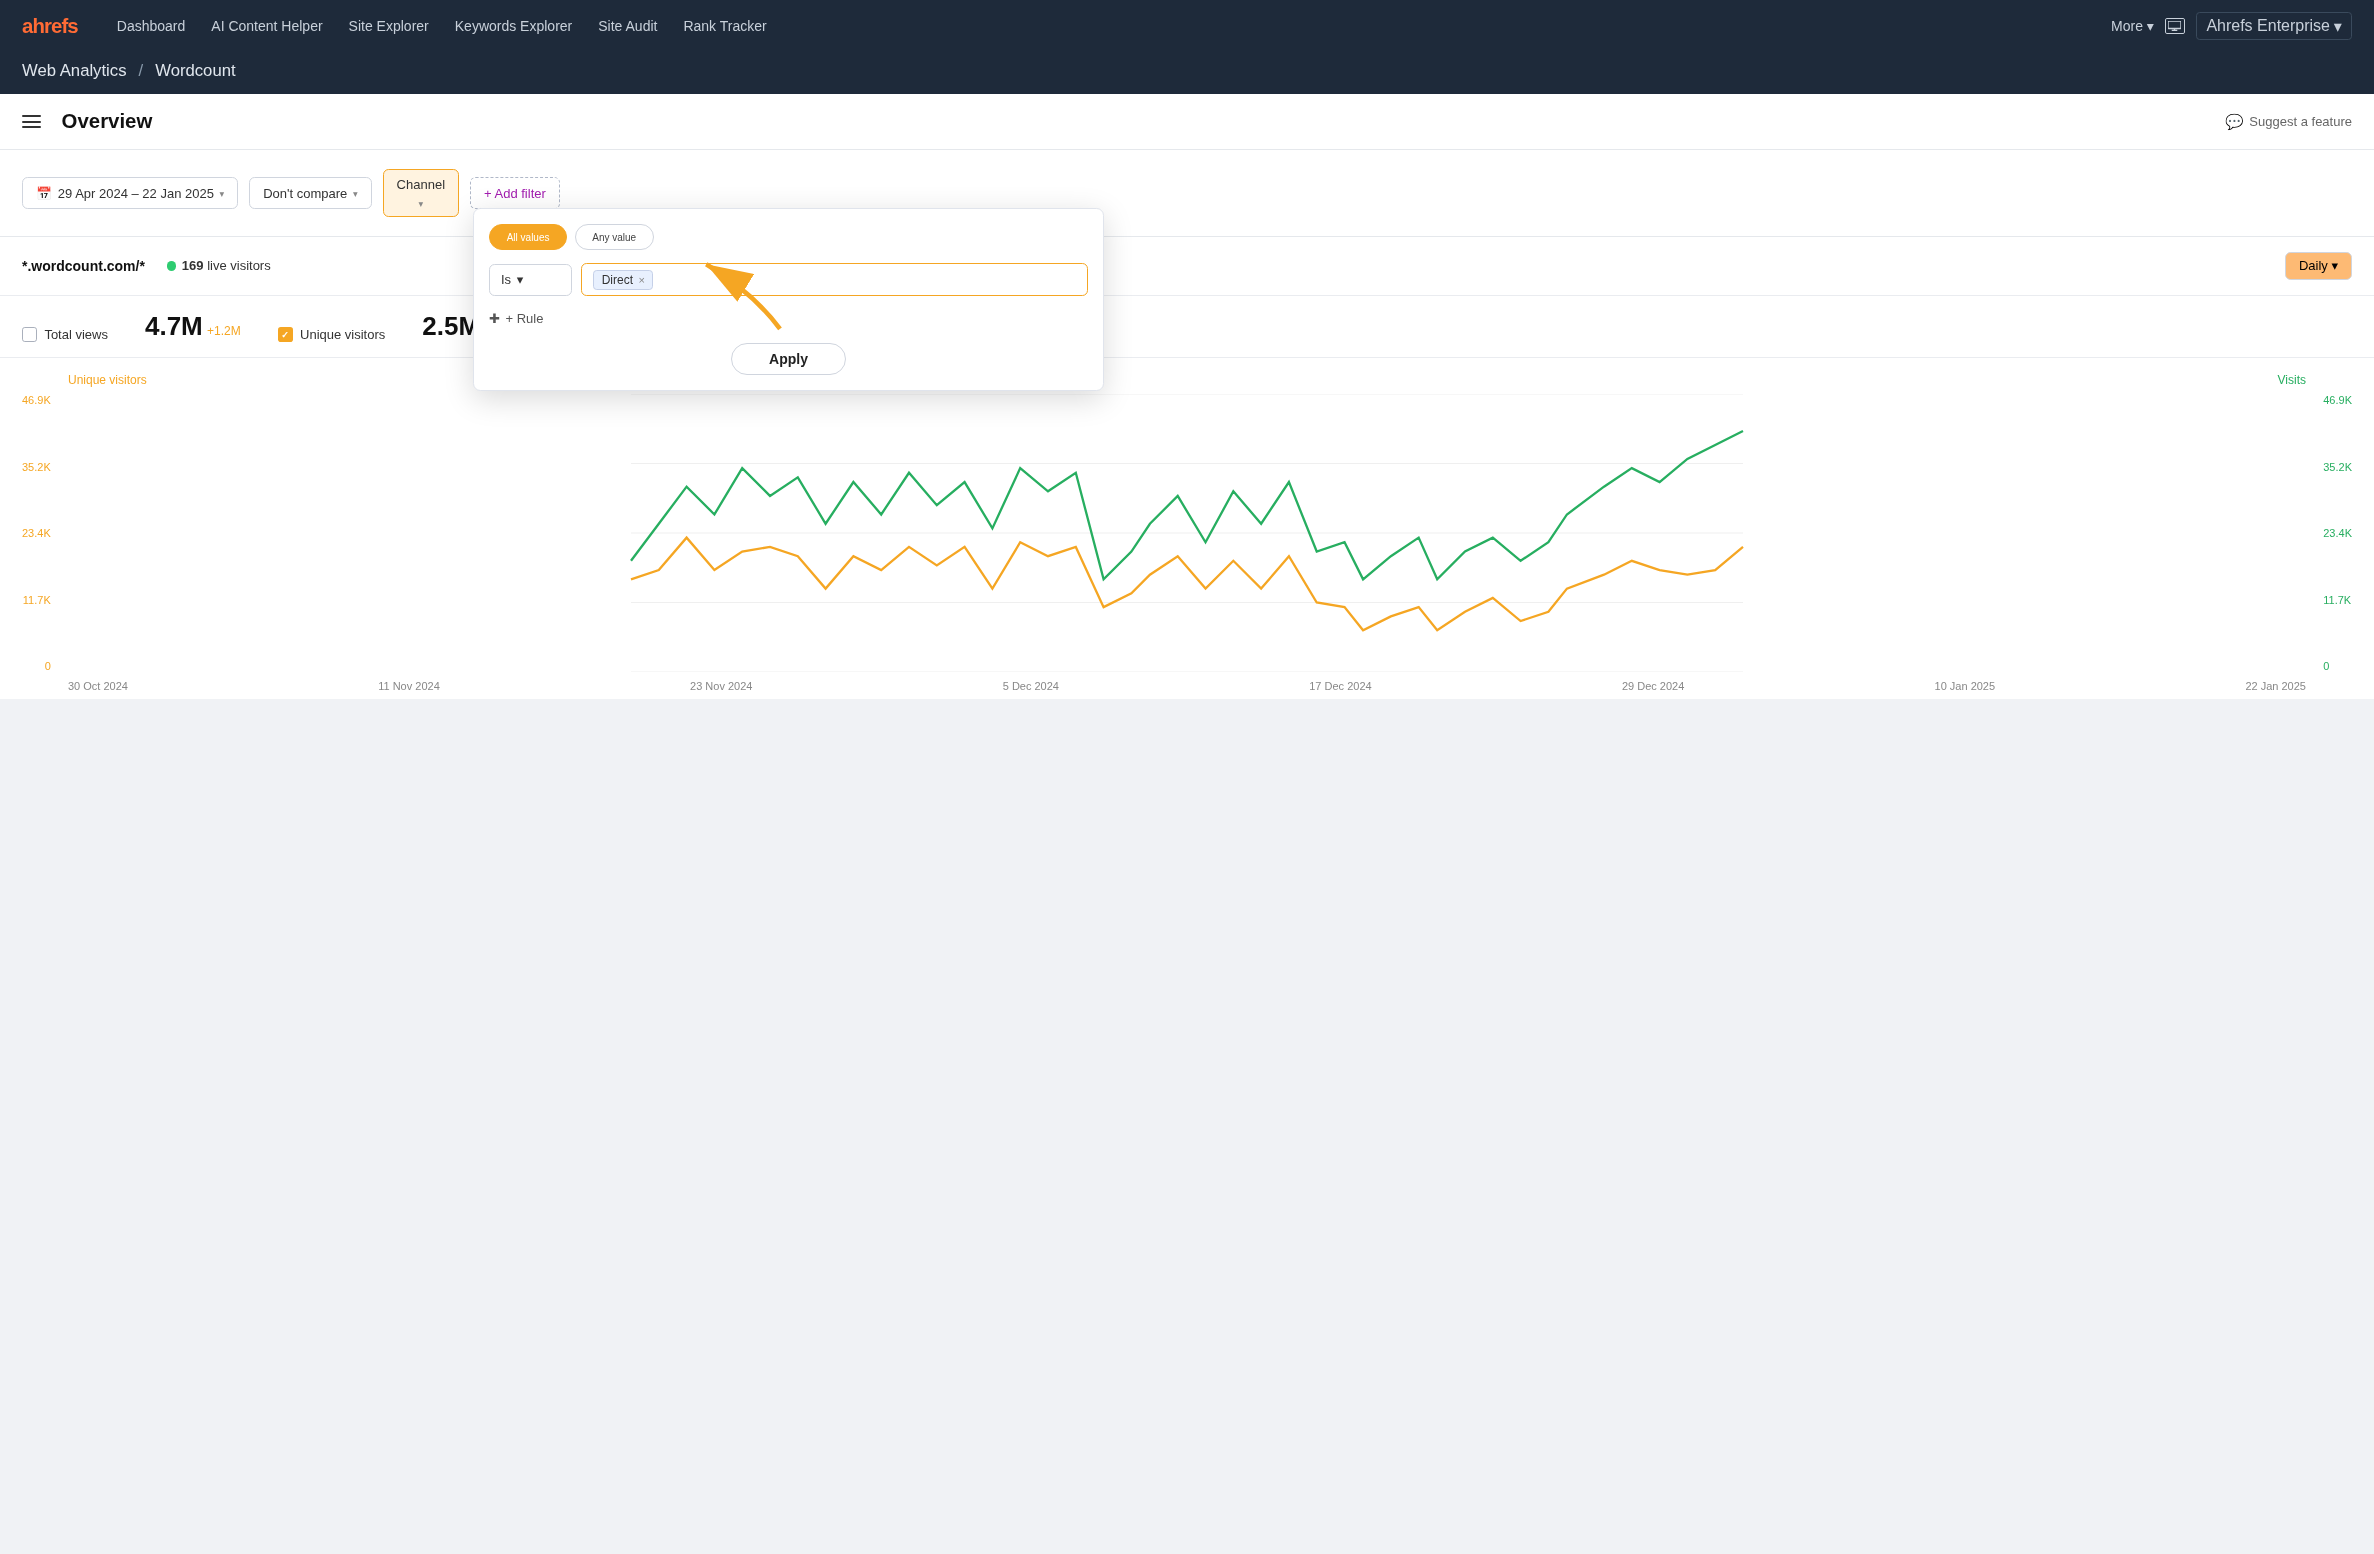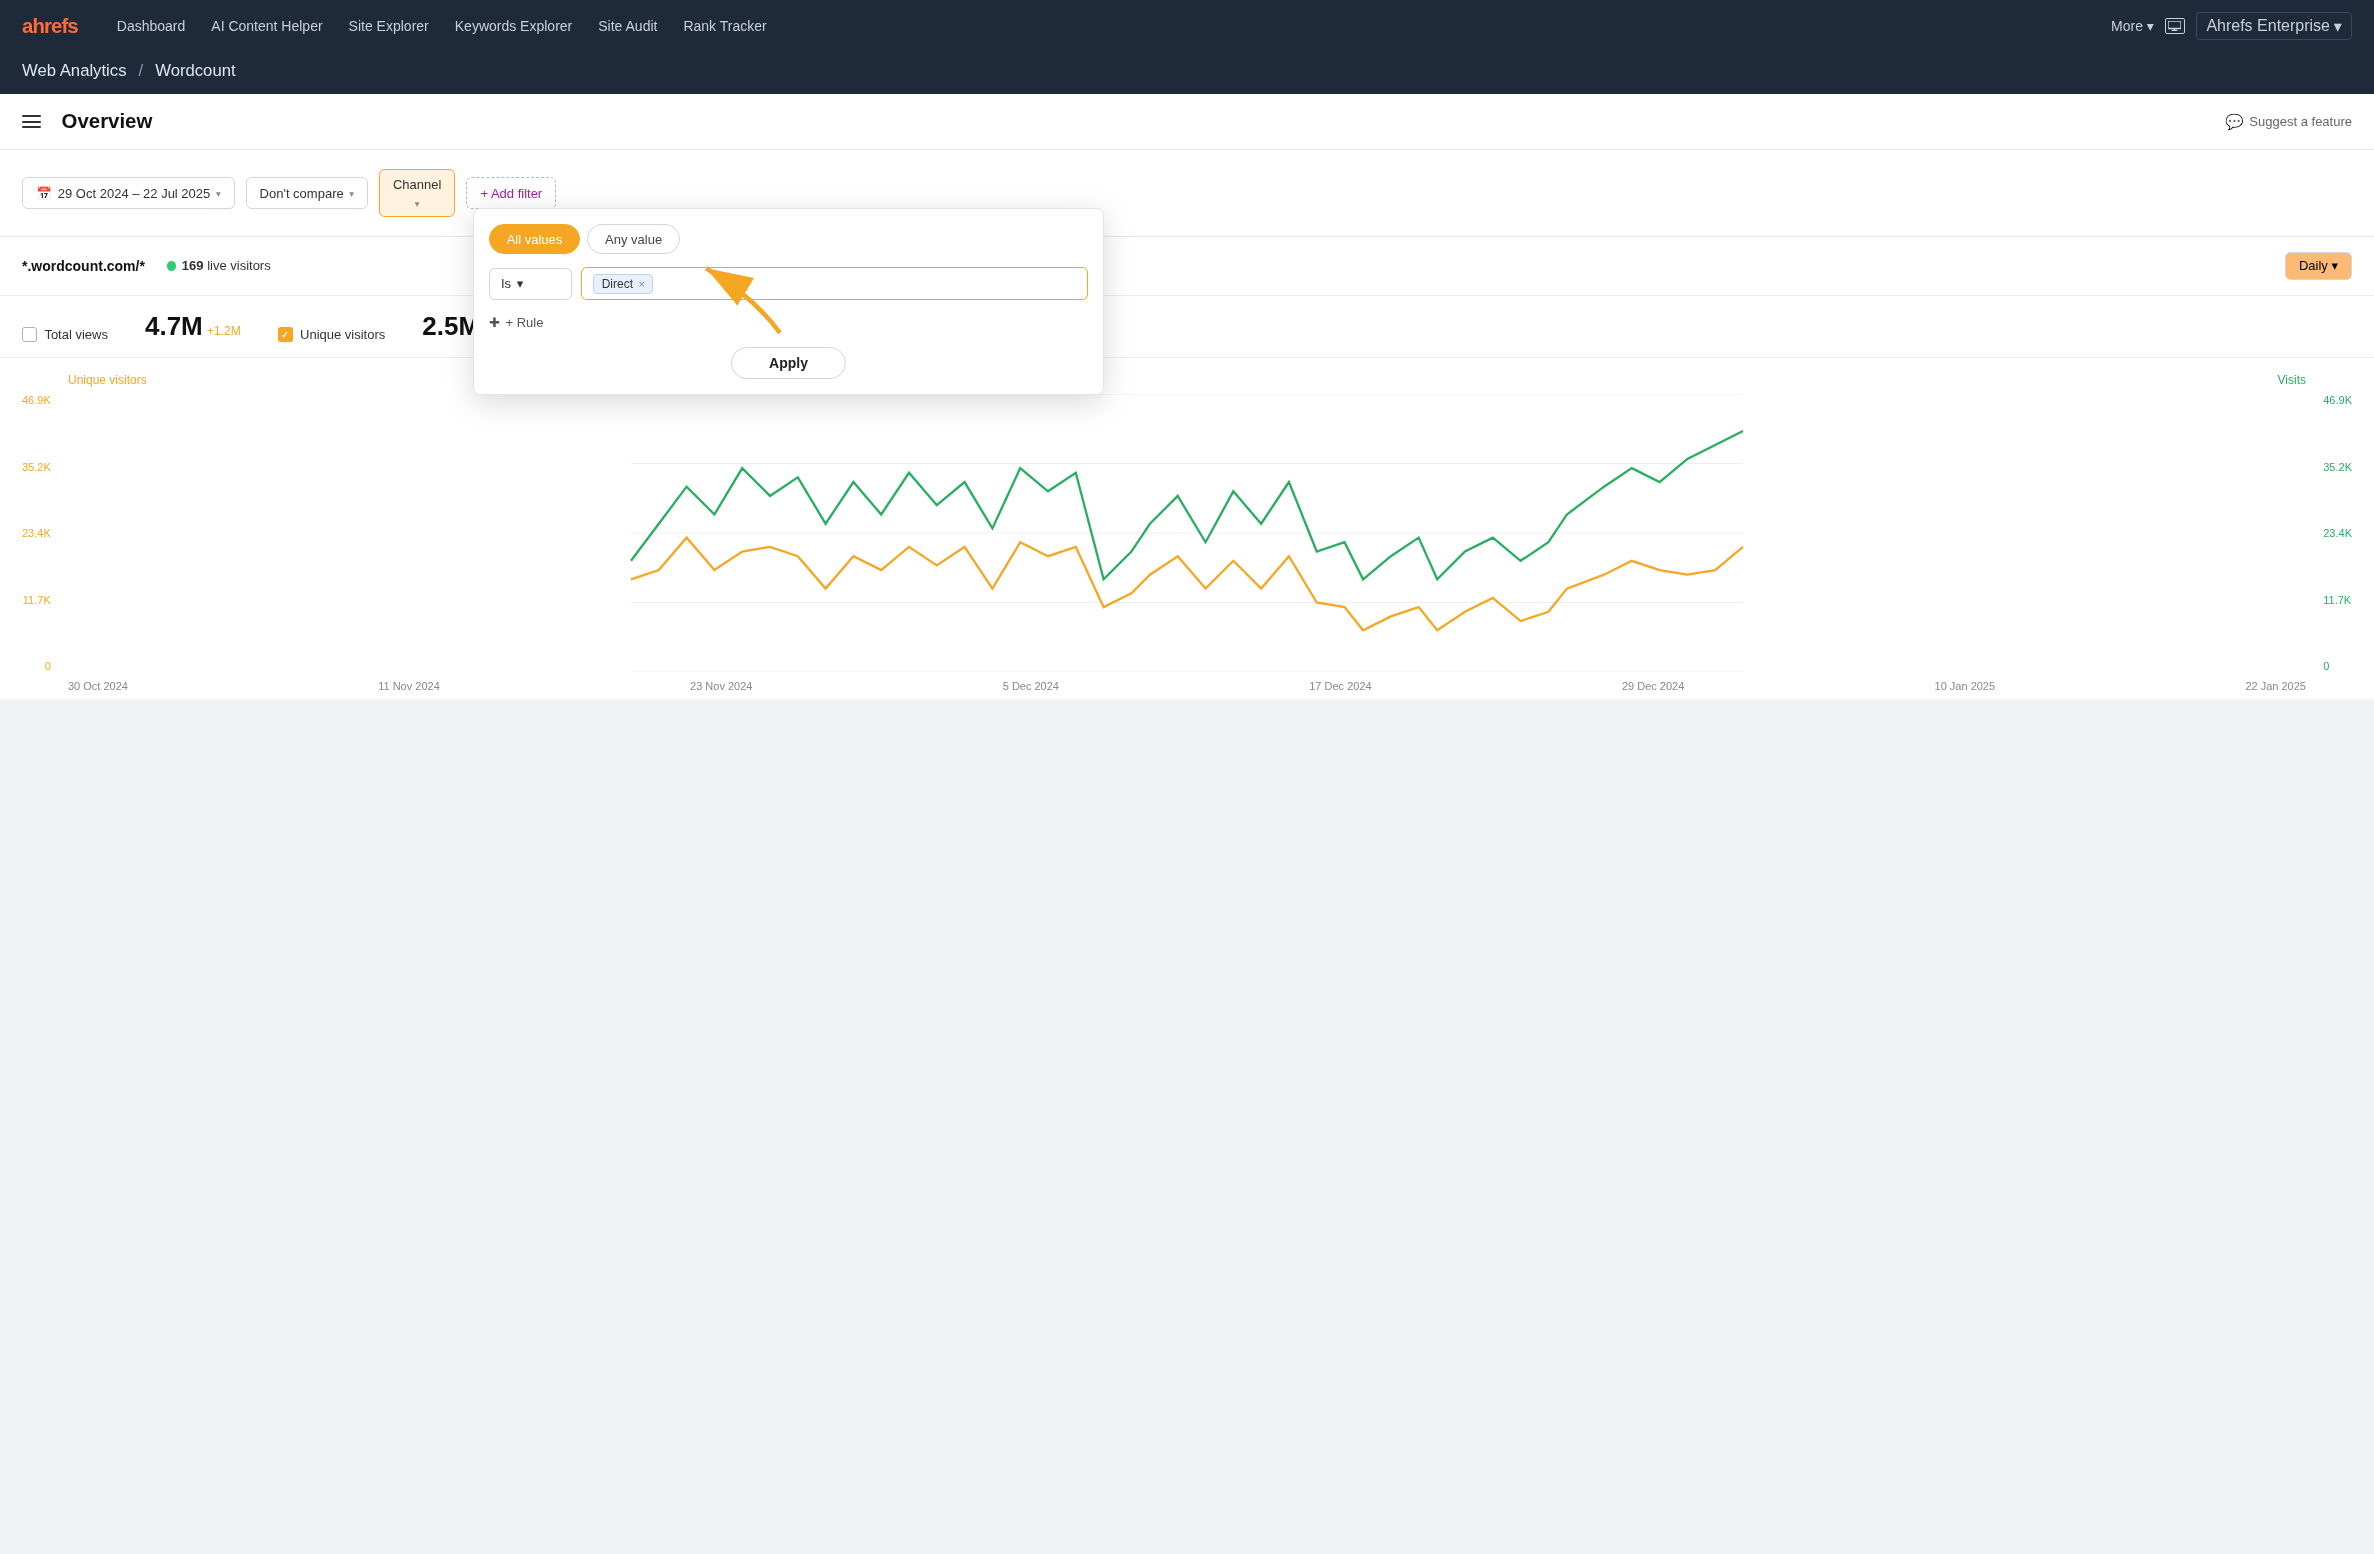--- a/index.html
+++ b/index.html
@@ -31,21 +31,21 @@
     
     .filters-row { background: #fff; padding: 18.6px 22px; border-bottom: 0.9px solid #e5e8ec; display: flex; align-items: center; gap: 11px; position: relative; }
     .filter-btn { display: flex; align-items: center; gap: 5.6px; border: 0.9px solid #d0d5de; border-radius: 5.6px; padding: 7.4px 13px; background: #fff; font-size: 13px; color: #333; cursor: pointer; white-space: nowrap; }
     .filter-btn .cal-icon { font-size: 13px; }
     .filter-btn .caret { font-size: 9.3px; color: #888; }
     .add-filter-btn { display: flex; align-items: center; gap: 5.6px; border: 0.9px dashed #b0b8c8; border-radius: 5.6px; padding: 7.4px 13px; background: #fff; font-size: 13px; color: #a21caf; cursor: pointer; }
 
     
     .channel-dropdown { position: absolute; top: 58px; left: 473px; background: #fff; border: 0.9px solid #e0e4ec; border-radius: 7.4px; box-shadow: 0 7.4px 30px rgba(0,0,0,0.15); width: 631px; z-index: 100; padding: 15px; }
     .channel-tabs { display: flex; gap: 7.4px; margin-bottom: 13px; }
-    .channel-tab { padding: 6.5px 16.7px; border-radius: 18.6px; font-size: 13px; font-weight: 500; cursor: pointer; border: 0.9px solid transparent; }
+    .channel-tab { padding: 6.5px 16.7px; border-radius: 18.6px; font-size: 10px; font-weight: 500; cursor: pointer; border: 0.9px solid transparent; }
     .channel-tab.active { background: #f5a623; color: #fff; border-color: #f5a623; }
     .channel-tab.inactive { background: #fff; color: #444; border: 0.9px solid #d0d5de; }
     .channel-row { display: flex; align-items: center; gap: 9.3px; margin-bottom: 11px; }
     .channel-select { border: 0.9px solid #d0d5de; border-radius: 5.6px; padding: 7.4px 11px; font-size: 13px; color: #333; display: flex; align-items: flex-end; gap: 5.6px; cursor: pointer; min-width: 83px; background: #fff; }
     .channel-input-wrapper { flex: 1; border: 1.9px solid #f5a623; border-radius: 5.6px; padding: 5.6px 11px; display: flex; align-items: center; gap: 5.6px; background: #fff; }
     .channel-tag { background: #e8f0fe; border: 0.9px solid #c5d0e8; border-radius: 3.7px; padding: 1.9px 7.4px; font-size: 12px; display: flex; align-items: center; gap: 3.7px; color: #333; }
     .channel-tag-x { color: #888; cursor: pointer; font-size: 11px; margin-left: 1.9px; }
     .channel-input { border: none; outline: none; font-size: 13px; flex: 1; min-width: 56px; }
     .add-rule { display: flex; align-items: center; gap: 5.6px; color: #555; font-size: 13px; cursor: pointer; padding: 3.7px 0; width: fit-content; }
     .apply-btn-row { display: flex; justify-content: center; margin-top: 13px; }
@@ -131,21 +131,21 @@
   <h1 class="overview-title">Overview</h1>
   <div class="suggest-feature">
     <span class="suggest-icon">💬</span>
     <span>Suggest a feature</span>
   </div>
 </div>
 
 <div class="filters-row">
   <button class="filter-btn">
     <span class="cal-icon">📅</span>
-    <span>29 Oct 2024 – 22 Jul 2025</span>
+    <span>29 Apr 2024 – 22 Jan 2025</span>
     <span class="caret">▾</span>
   </button>
   <button class="filter-btn">
     <span>Don't compare</span>
     <span class="caret">▾</span>
   </button>
   <button class="filter-btn" style="background:#fff3e0; border-color:#f5a623;flex-direction:column;">
     <span>Channel</span>
     <span class="caret">▾</span>
   </button>

